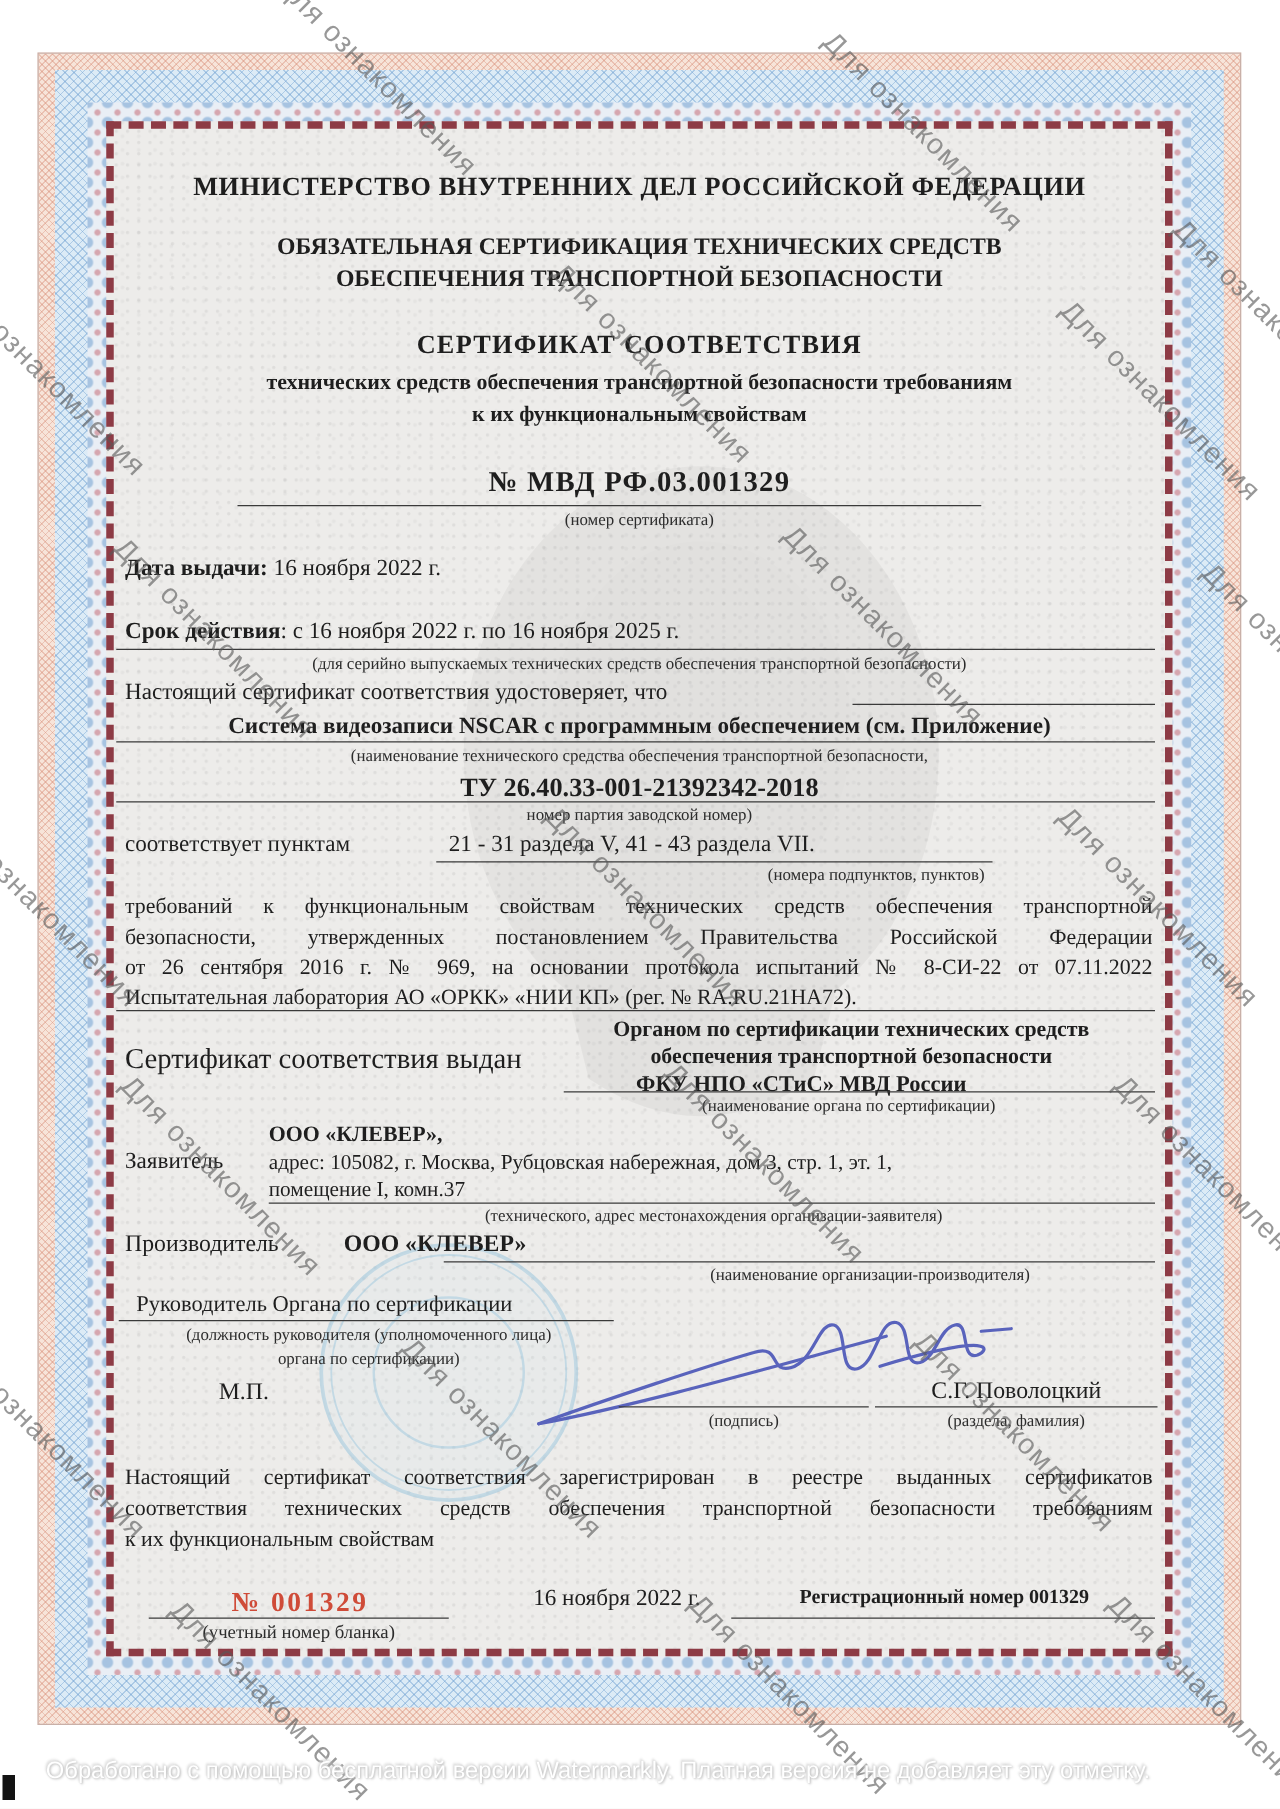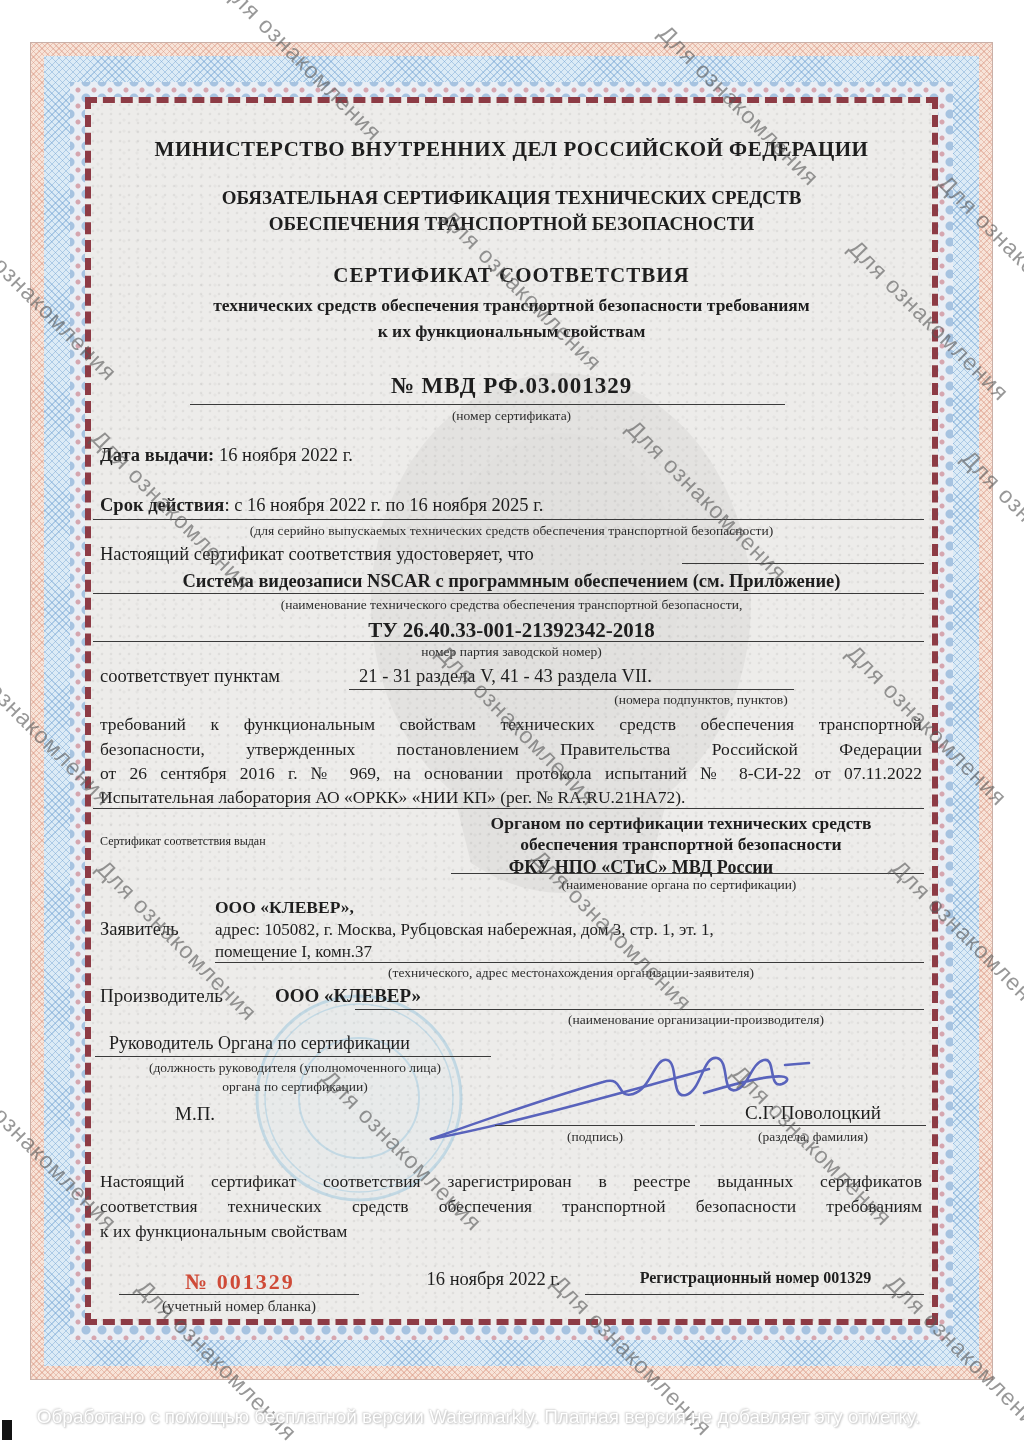--- a/index.html
+++ b/index.html
@@ -133,21 +133,21 @@
       <div class="ul" style="top:586px;left:258px;width:445px"></div>
       <div class="ln c cap" style="top:589px;left:430px;width:360px">(номера подпунктов, пунктов)</div>
 
       <div class="ln jst" style="top:611px;left:9px;width:822px;font-size:17.5px">требований к функциональным свойствам технических средств обеспечения транспортной</div>
       <div class="ln jst" style="top:636px;left:9px;width:822px;font-size:17.5px">безопасности, утвержденных постановлением Правительства Российской Федерации</div>
       <div class="ln jst" style="top:660px;left:9px;width:822px;font-size:17.5px">от 26 сентября 2016 г. № 969, на основании протокола испытаний № 8-СИ-22 от 07.11.2022</div>
       <div class="ln" style="top:684px;left:9px;font-size:17.5px">Испытательная лаборатория АО «ОРКК» «НИИ КП» (рег. № RA.RU.21НА72).</div>
       <div class="ul" style="top:705px;left:2px;width:831px"></div>
 
       <div class="ln c b" style="top:710px;left:350px;width:480px;font-size:17.5px">Органом по сертификации технических средств</div>
-      <div class="ln" style="top:731px;left:9px;font-size:12px">Сертификат соответствия выдан</div>
+      <div class="ln" style="top:731px;left:9px;font-size:23px">Сертификат соответствия выдан</div>
       <div class="ln c b" style="top:731px;left:350px;width:480px;font-size:17.5px">обеспечения транспортной безопасности</div>
       <div class="ln c b" style="top:754px;left:300px;width:500px;font-size:18px">ФКУ НПО «СТиС» МВД России</div>
       <div class="ul" style="top:770px;left:360px;width:473px"></div>
       <div class="ln c cap" style="top:774px;left:368px;width:440px">(наименование органа по сертификации)</div>
 
       <div class="ln b" style="top:794px;left:124px;font-size:17.5px">ООО «КЛЕВЕР»,</div>
       <div class="ln" style="top:816px;left:9px;font-size:18.5px">Заявитель</div>
       <div class="ln" style="top:817px;left:124px;font-size:17px">адрес: 105082, г. Москва, Рубцовская набережная, дом 3, стр. 1, эт. 1,</div>
       <div class="ln" style="top:839px;left:124px;font-size:17px">помещение I, комн.37</div>
       <div class="ul" style="top:859px;left:124px;width:709px"></div>

